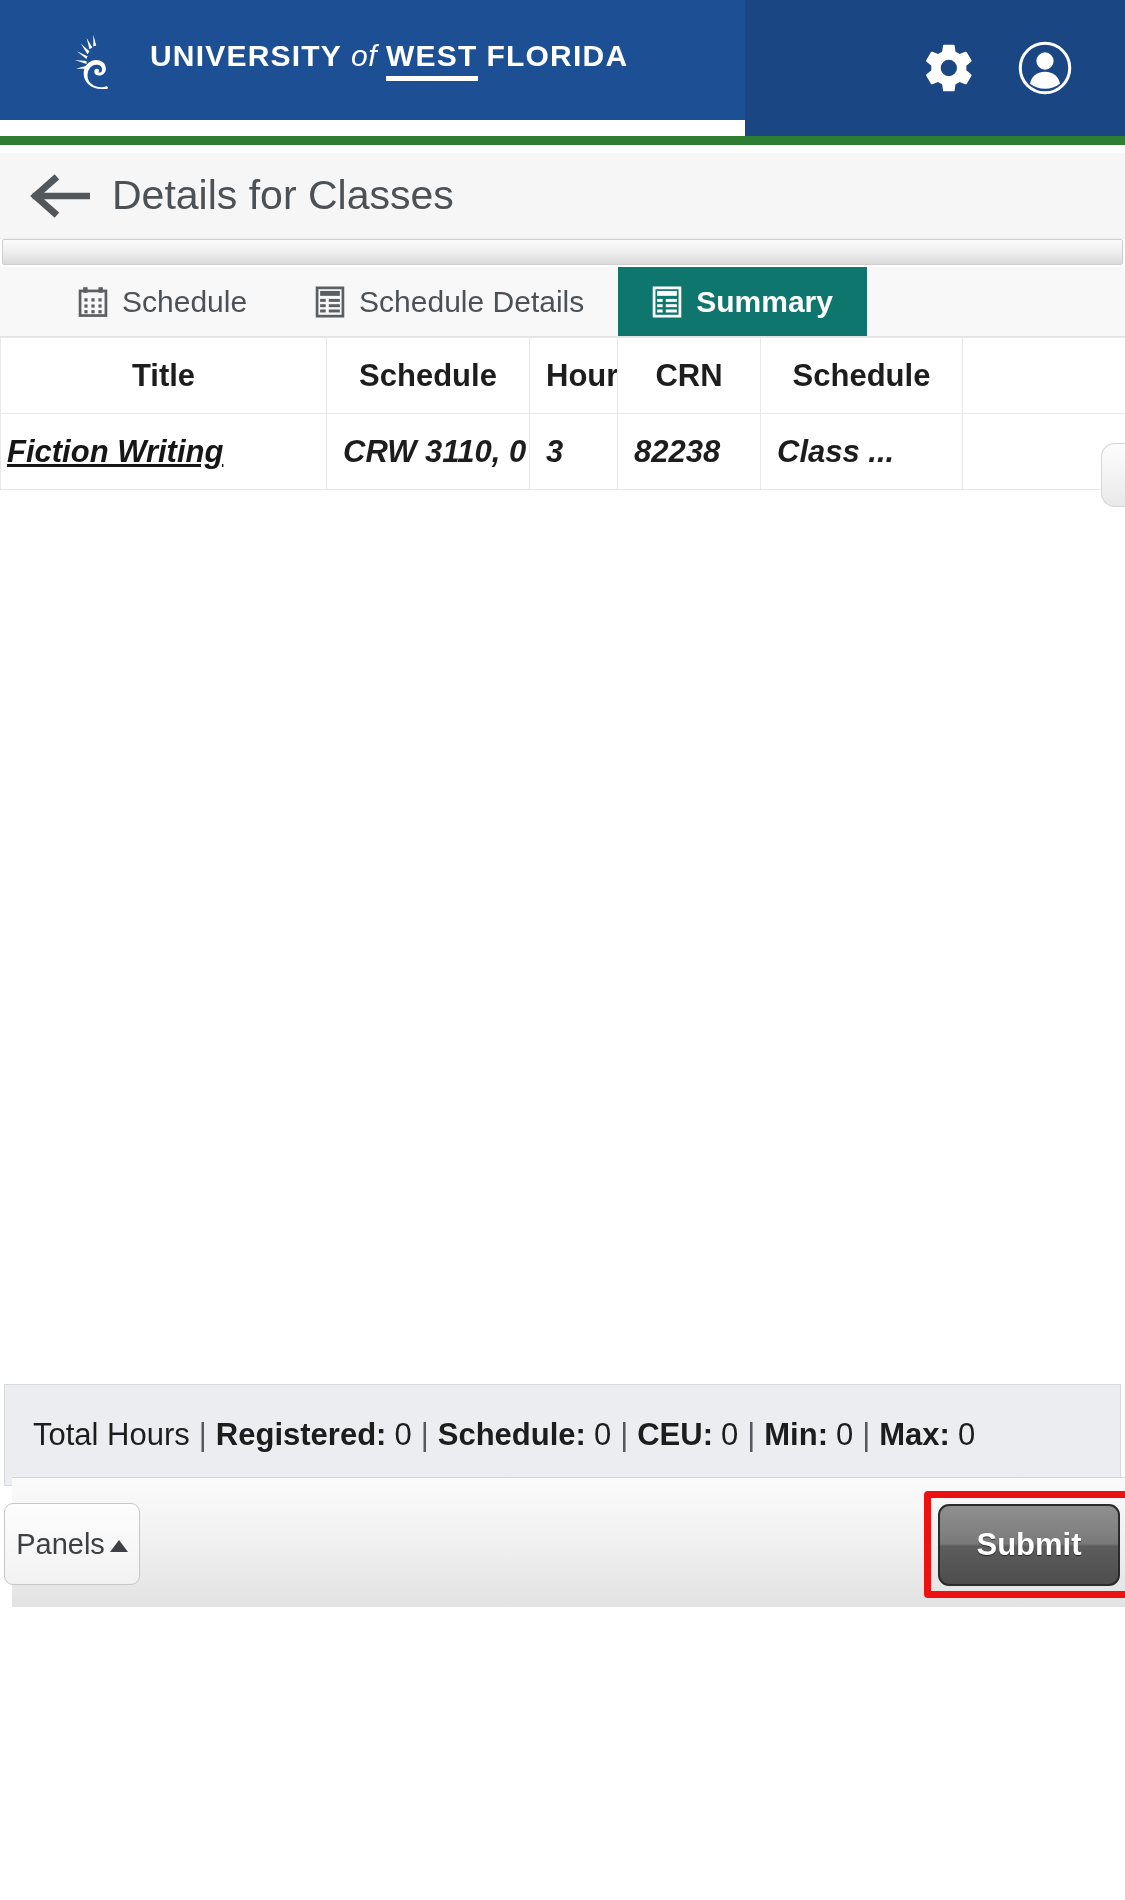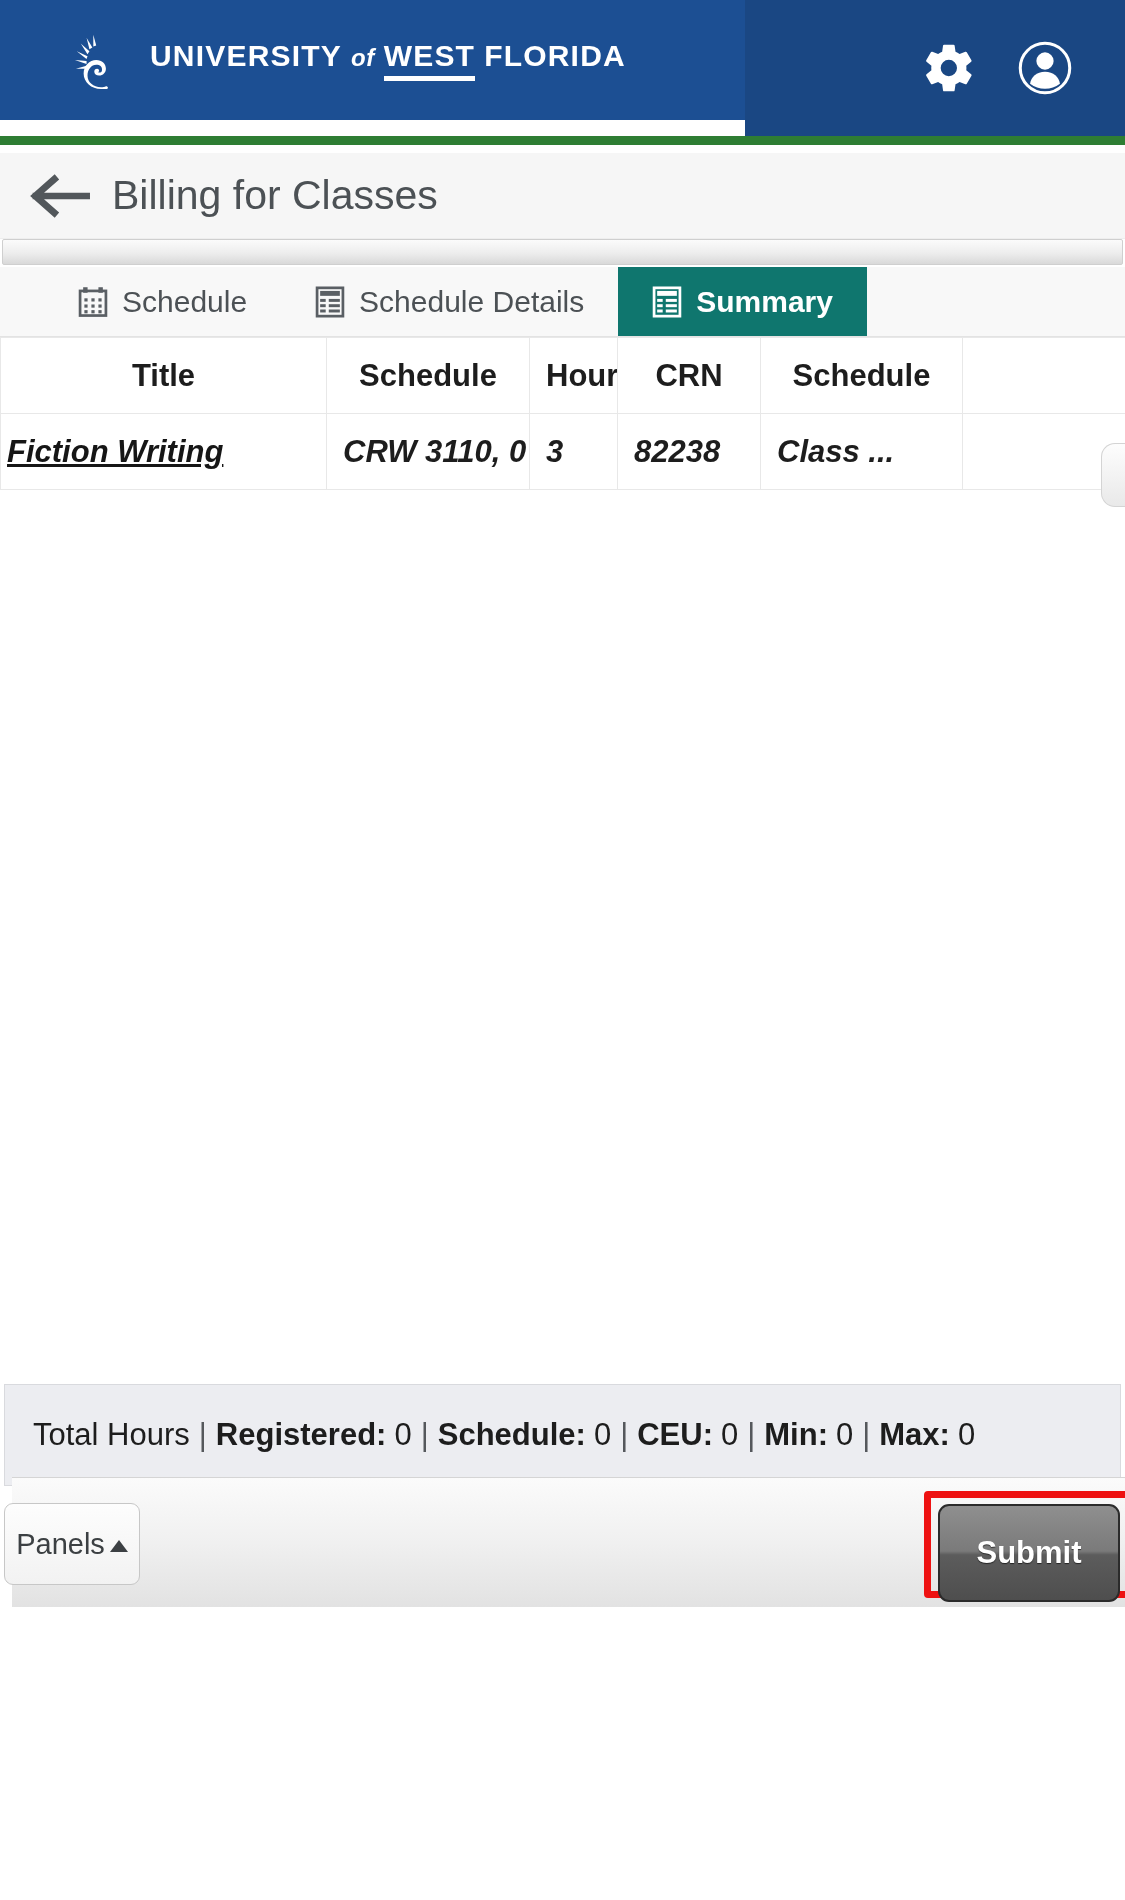--- a/index.html
+++ b/index.html
@@ -45,22 +45,22 @@
     letter-spacing: 1.2px;
     font-weight: 700;
     font-family: "Liberation Sans Narrow", "Liberation Sans", sans-serif;
     white-space: nowrap;
     display: flex;
     align-items: baseline;
     gap: 9px;
   }
   .brand-text .of {
     font-style: italic;
-    font-weight: 700;
-    font-size: 24px;
+    font-weight: 400;
+    font-size: 30px;
     letter-spacing: 0.5px;
   }
   .brand-text .ul {
     border-bottom: 5px solid #ffffff;
     padding-bottom: 3px;
   }
 
   .header-right {
     position: absolute;
     top: 0; right: 0;
@@ -276,21 +276,21 @@
     width: 210px;
     height: 107px;
     border: 7px solid #ee1111;
     border-radius: 4px;
     background: transparent;
   }
   .submit-btn {
     position: absolute;
     top: 26px; right: 17px;
     width: 182px;
-    height: 98px;
+    height: 82px;
     background: linear-gradient(to bottom, #8f8f8f 0%, #7a7a7a 48%, #5c5c5c 52%, #4e4e4e 100%);
     border: 2px solid #2b2b2b;
     border-radius: 11px;
     color: #ffffff;
     font-size: 31px;
     font-weight: 700;
     display: flex;
     align-items: center;
     justify-content: center;
     font-family: "Liberation Sans", sans-serif;
@@ -334,21 +334,21 @@
       </svg>
     </div>
   </div>
 
   <div class="green-bar"></div>
 
   <div class="title-bar">
     <svg class="back-arrow" viewBox="0 0 40 30">
       <path fill="none" stroke="#52575b" stroke-width="4.4" stroke-linecap="square" d="M38 15 H5 M17 4 L4.5 15 L17 26"></path>
     </svg>
-    <div class="page-title">Billing for Classes</div>
+    <div class="page-title">Details for Classes</div>
   </div>
 
   <div class="drag-bar"></div>
 
   <div class="tab-row">
 
     <div class="tab first">
       <svg class="tab-ico" viewBox="0 0 24 26">
         <rect x="1.5" y="4" width="21" height="20" fill="none" stroke="#5a5f64" stroke-width="2.2"></rect>
         <rect x="4" y="1" width="3.6" height="4.5" fill="#5a5f64"></rect>

